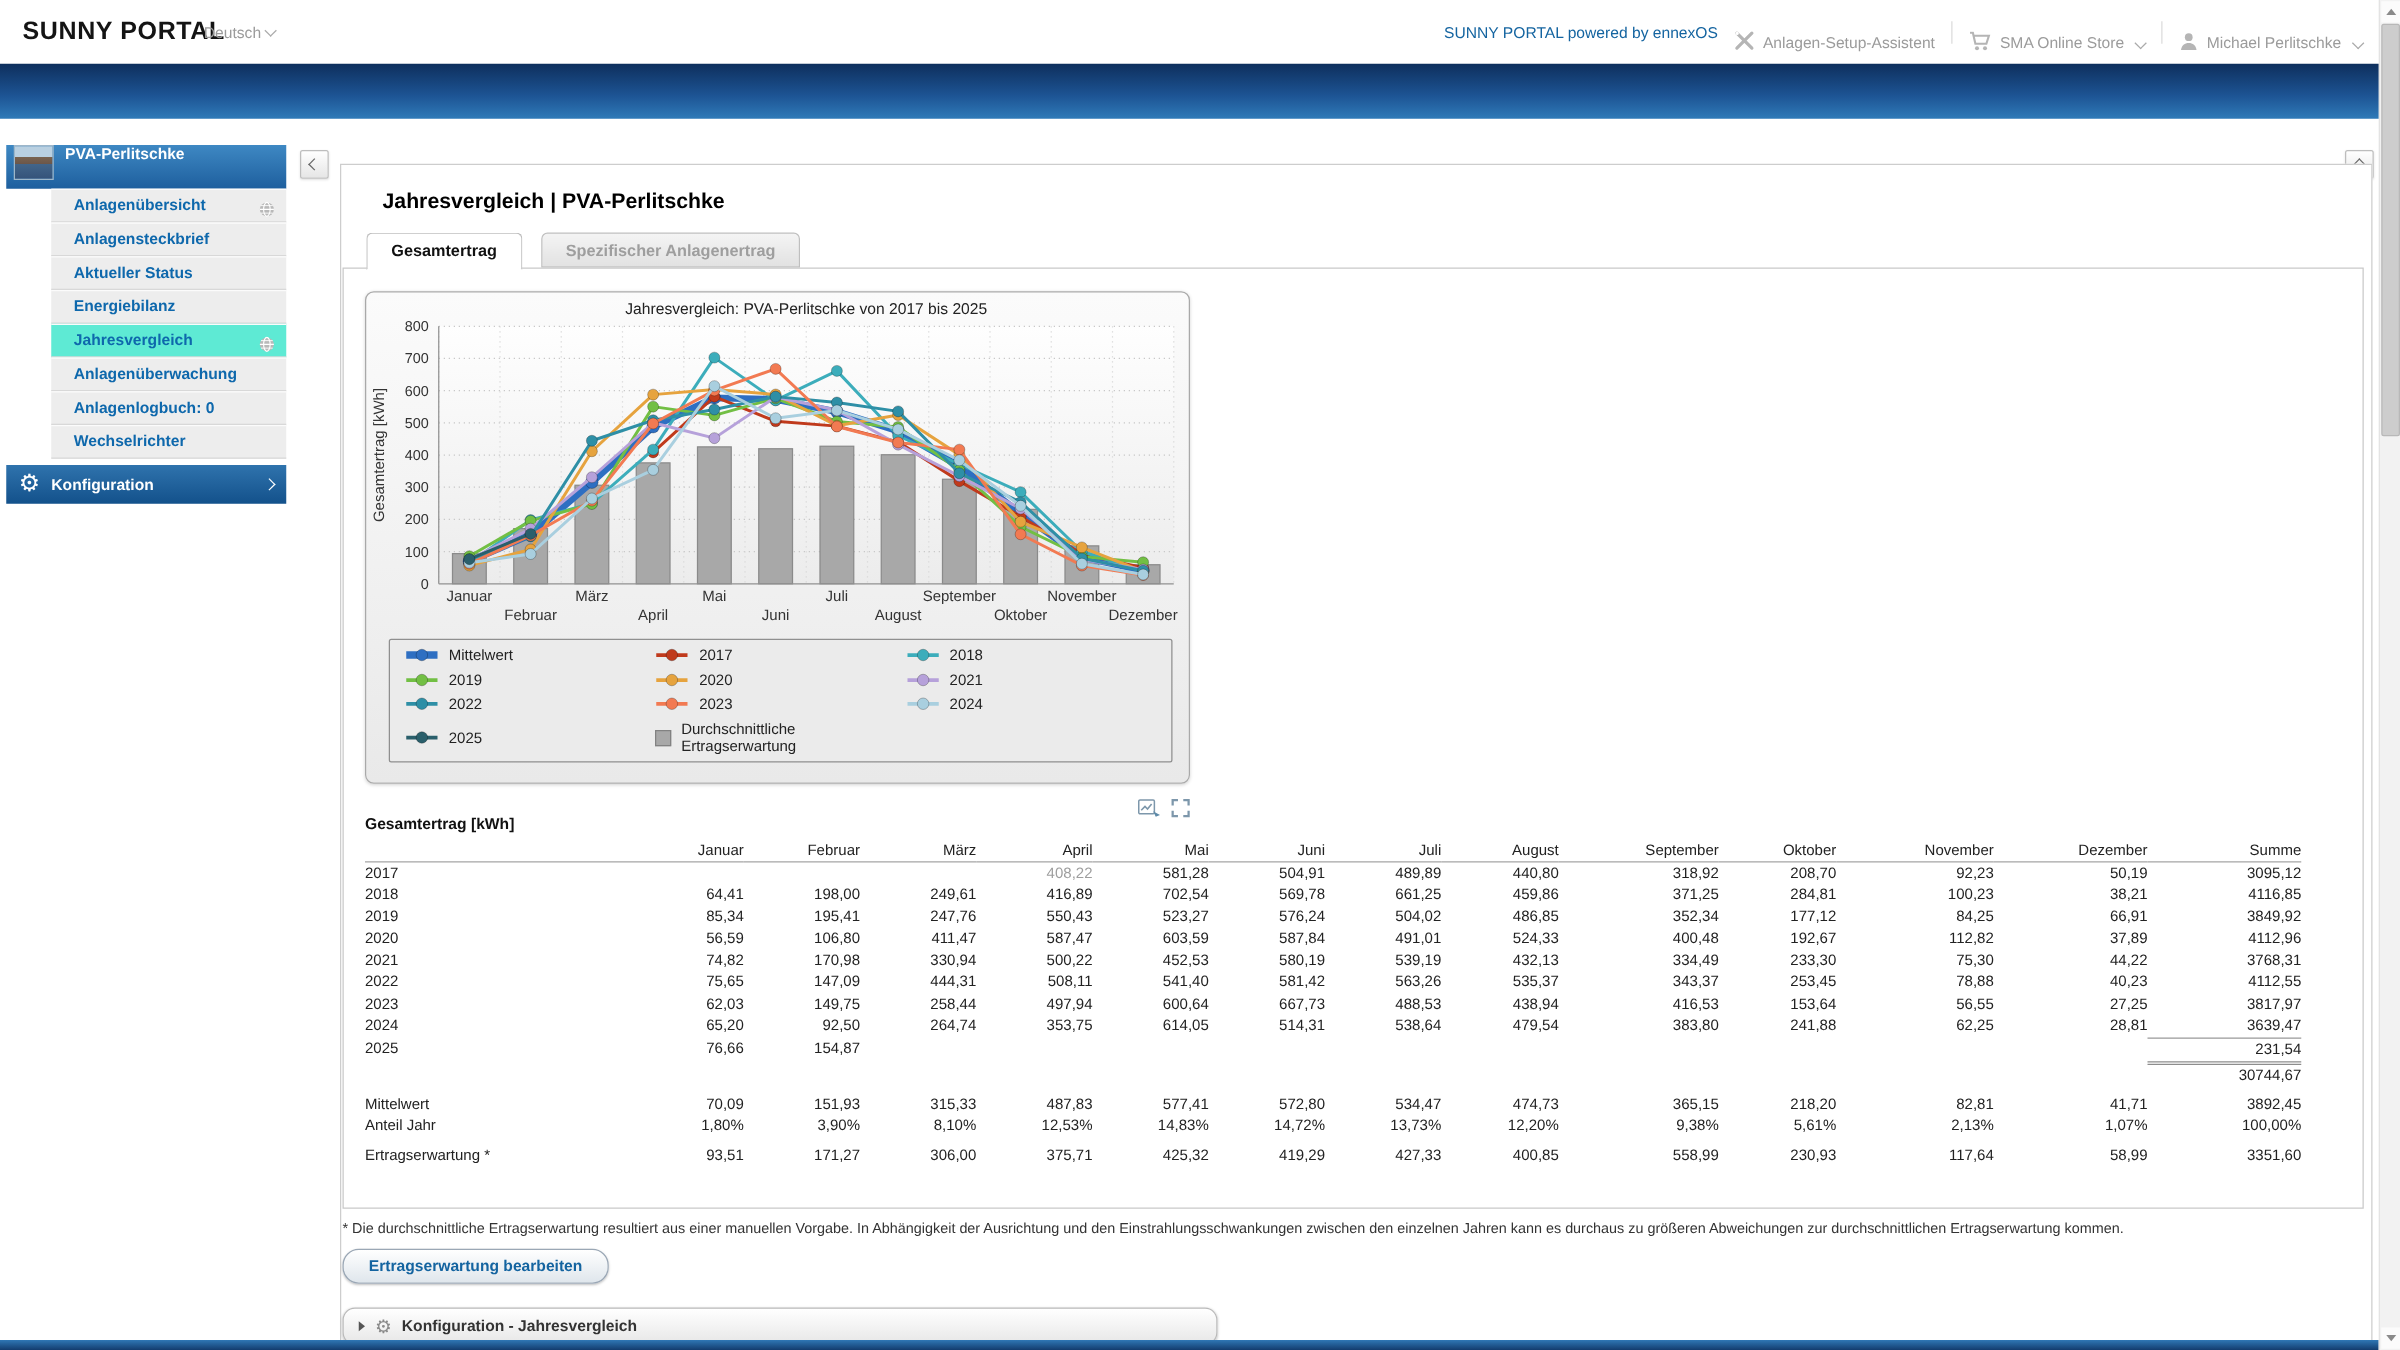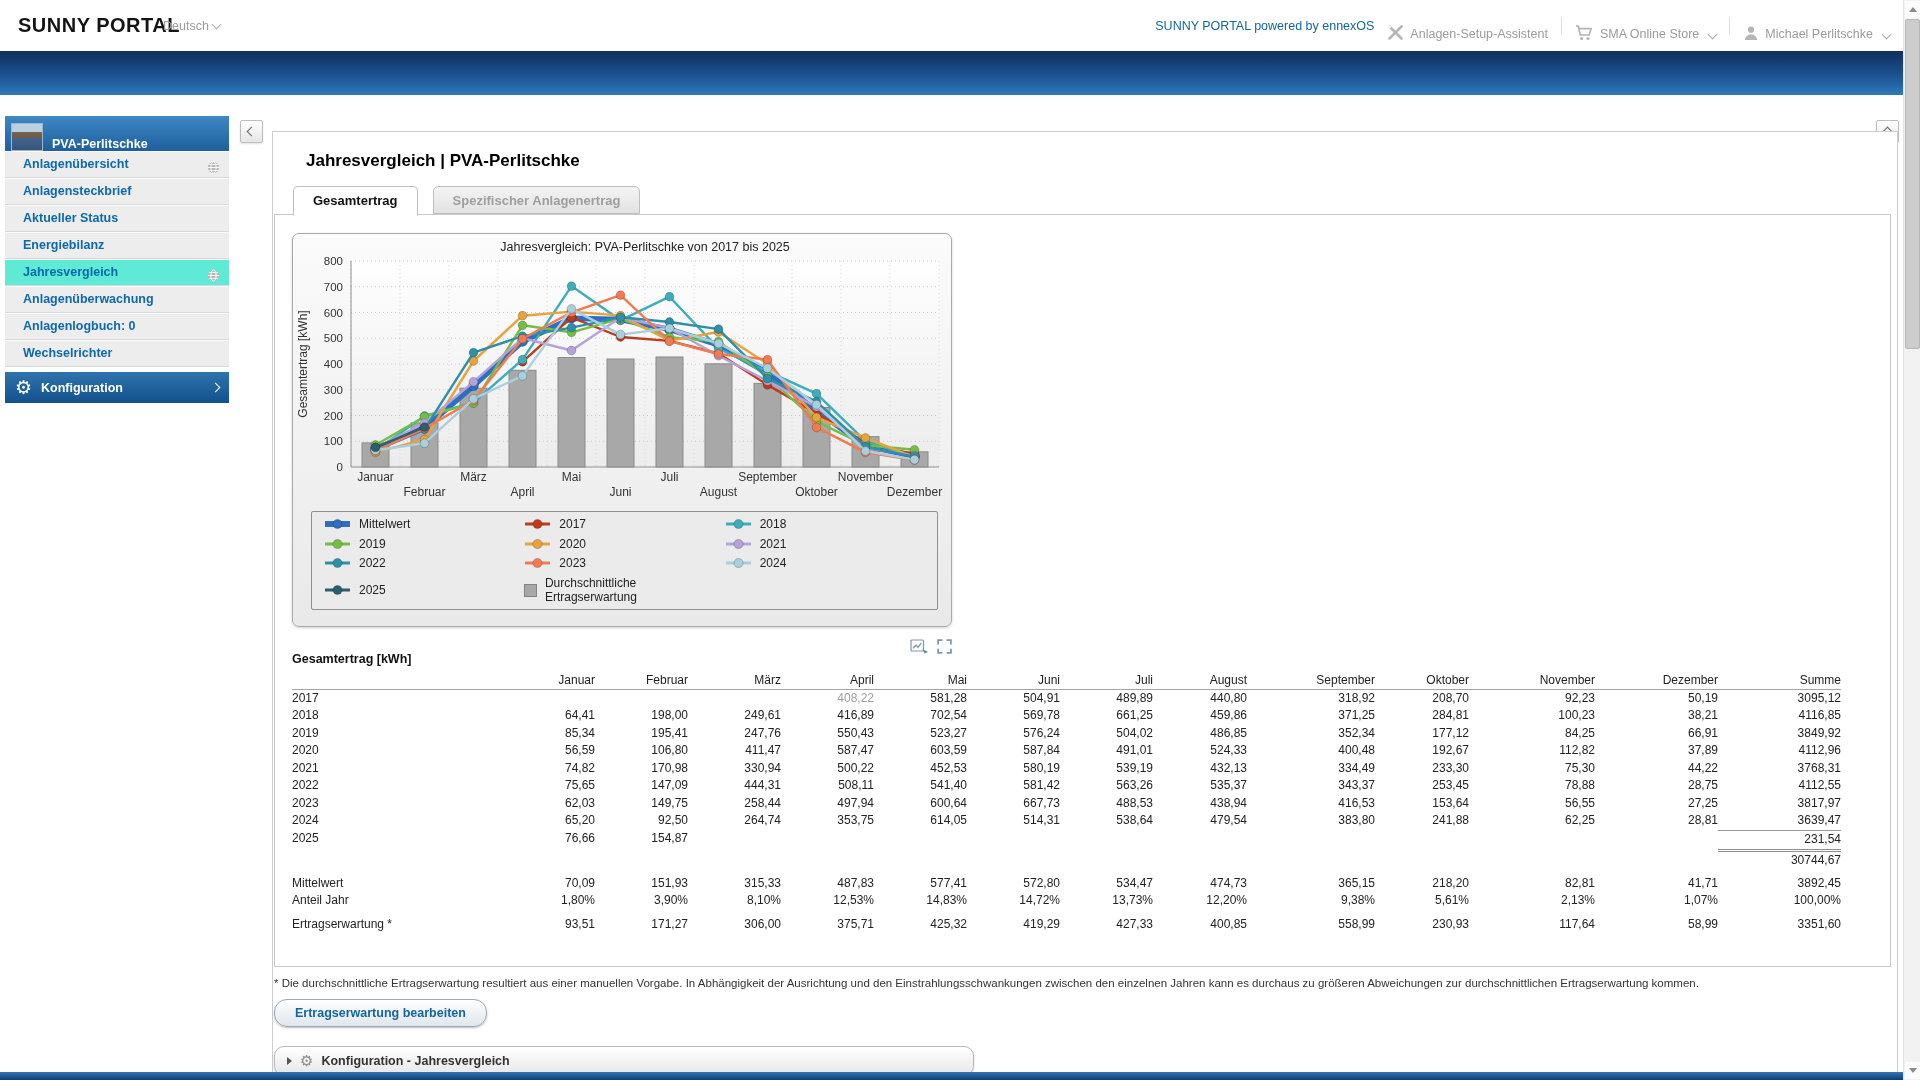--- a/index.html
+++ b/index.html
@@ -22,25 +22,25 @@
 
   
   #blueband{position:absolute;left:0;top:51px;width:1920px;height:44px;
     background:linear-gradient(180deg,#0e2f5d 0%,#1d5494 58%,#2f7ab8 100%);}
   #bottomstrip{position:absolute;left:0;top:1072px;width:1903px;height:8px;
     background:linear-gradient(180deg,#2f77b5,#133c6e);}
 
   
   #sidebar{position:absolute;left:5px;top:116px;width:224px;}
   #plant-header{height:35px;background:linear-gradient(180deg,#3e88c3,#1e5f9e);color:#fff;
-    font-weight:bold;font-size:12.5px;display:flex;align-items:flex-end;gap:9px;padding-left:6px;}
+    font-weight:bold;font-size:12.5px;display:flex;align-items:flex-start;gap:9px;padding-left:6px;}
   #plant-thumb{width:30px;height:26px;border:1px solid #9db6c9;
     background:linear-gradient(180deg,#b9d0e1 0%,#b9d0e1 32%,#7a6450 32%,#6b564a 55%,#42658a 55%,#35537a 100%);}
   .side-item{position:relative;height:25px;line-height:25px;padding-left:18px;background:#ededed;
-    border-bottom:1px solid #d8d8d8;border-top:1px solid #fbfbfb;color:#0e68ac;font-weight:bold;font-size:12.5px;cursor:pointer;}
+    border-bottom:1px solid #d8d8d8;border-top:1px solid #fbfbfb;color:#0e68ac;font-weight:bold;font-size:12.5px;cursor:pointer;margin-left:36px;}
   .side-item.active{background:#5eead4;}
   .side-item .globe{position:absolute;right:9px;top:6px;}
   #config-item{position:relative;margin-top:5px;height:31px;display:flex;align-items:center;gap:9px;padding-left:10px;
     background:linear-gradient(180deg,#2f73ad,#13518b);color:#fff;font-weight:bold;font-size:12.5px;cursor:pointer;}
   #config-item .gear{font-family:"DejaVu Sans",sans-serif;font-size:19px;line-height:19px;color:#fff;}
   #config-item .chev{position:absolute;right:10px;}
 
   
   .mini-btn{position:absolute;width:21px;height:21px;border:1px solid #bdbdbd;border-radius:2px;
     background:linear-gradient(#fff,#e6e6e6);box-shadow:0 1px 2px rgba(0,0,0,.12);display:flex;align-items:center;justify-content:center;cursor:pointer;}
@@ -554,21 +554,21 @@
         <div class="cell">147,09</div>
         <div class="cell">444,31</div>
         <div class="cell">508,11</div>
         <div class="cell">541,40</div>
         <div class="cell">581,42</div>
         <div class="cell">563,26</div>
         <div class="cell">535,37</div>
         <div class="cell">343,37</div>
         <div class="cell">253,45</div>
         <div class="cell">78,88</div>
-        <div class="cell">28,75</div>
+        <div class="cell">40,23</div>
         <div class="cell">4112,55</div>
         <div class="cell lbl">2023</div>
         <div class="cell">62,03</div>
         <div class="cell">149,75</div>
         <div class="cell">258,44</div>
         <div class="cell">497,94</div>
         <div class="cell">600,64</div>
         <div class="cell">667,73</div>
         <div class="cell">488,53</div>
         <div class="cell">438,94</div>

